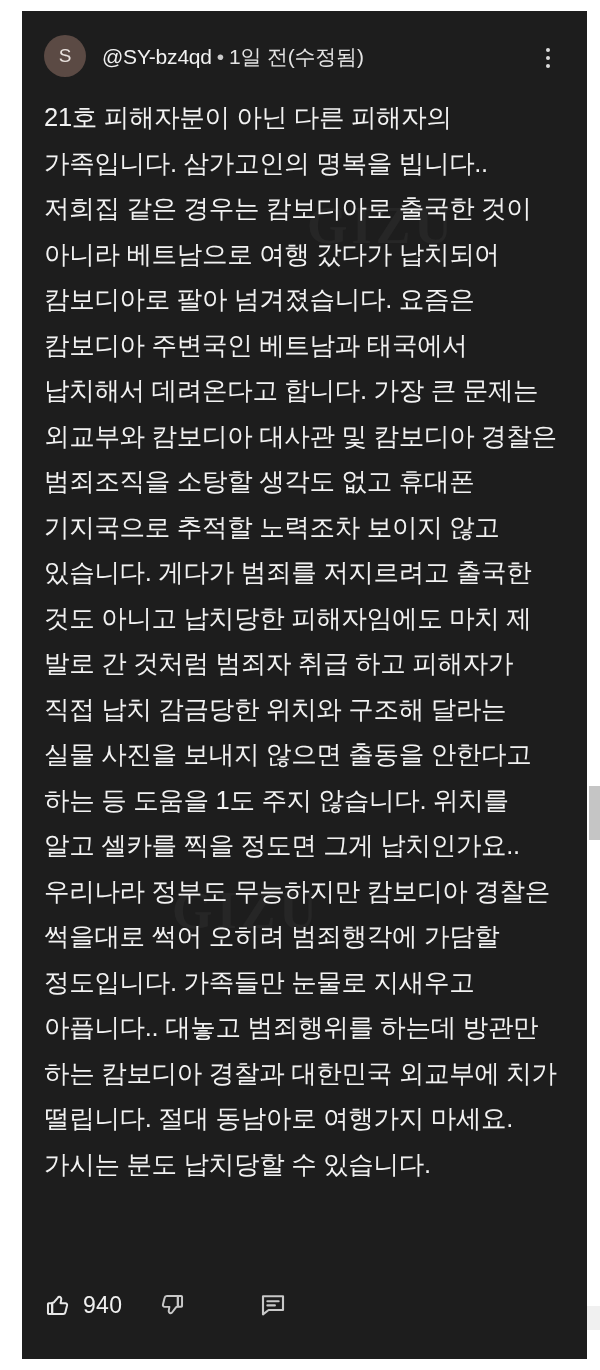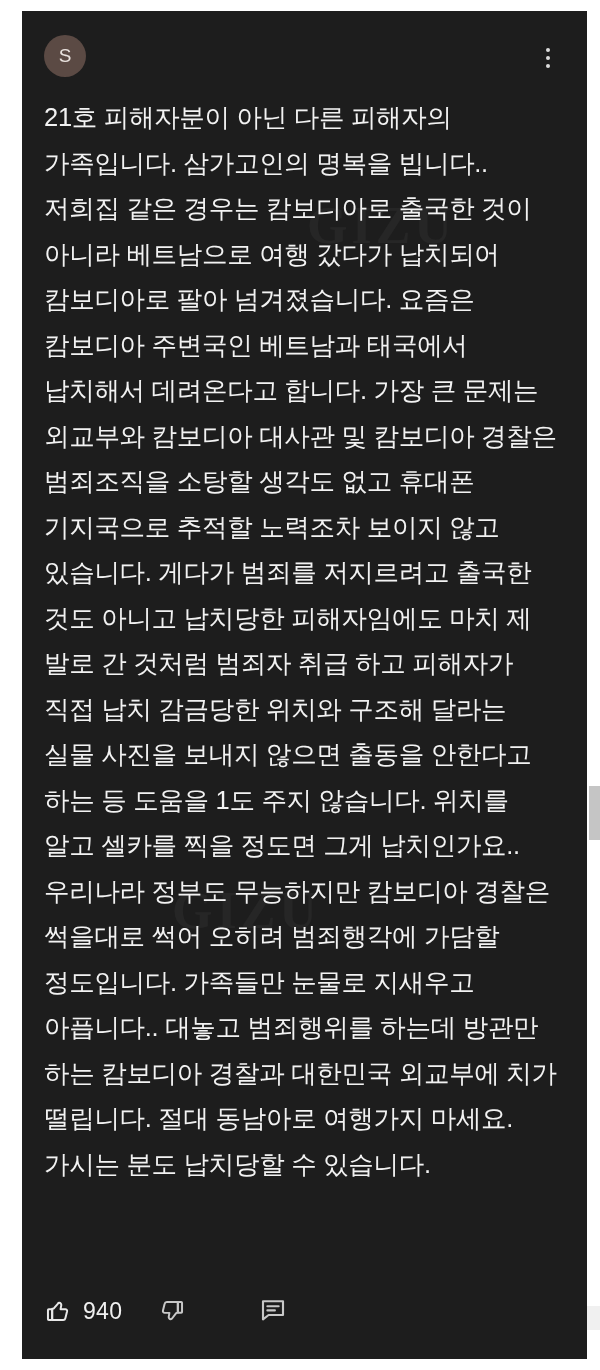--- a/index.html
+++ b/index.html
@@ -112,21 +112,21 @@
   }
 
   
   .actions {
     position: absolute;
     left: 22px;
     bottom: 34px;
     width: 520px;
     height: 40px;
     display: flex;
-    align-items: flex-end;
+    align-items: center;
   }
   .act {
     display: flex;
     align-items: center;
     cursor: pointer;
   }
   .like-count {
     color: #f0f0f0;
     font-size: 23px;
     margin-left: 11px;
@@ -160,20 +160,23 @@
 
 <div class="screen">
 
   <div class="card">
 
     <div class="wm wm1">GIZU</div>
     <div class="wm wm2">GIZU</div>
 
     <div class="cmt-header">
       <div class="avatar">S</div>
+      <div class="meta">
+        <span class="handle">@SY-bz4qd</span><span class="dot">•</span><span class="time">1일 전(수정됨)</span>
+      </div>
     </div>
 
     <div class="more-btn">
       <i></i>
       <i></i>
       <i></i>
     </div>
 
     <div class="cmt-body">21호 피해자분이 아닌 다른 피해자의 가족입니다. 삼가고인의 명복을 빕니다.. 저희집 같은 경우는 캄보디아로 출국한 것이 아니라 베트남으로 여행 갔다가 납치되어 캄보디아로 팔아 넘겨졌습니다. 요즘은 캄보디아 주변국인 베트남과 태국에서 납치해서 데려온다고 합니다. 가장 큰 문제는 외교부와 캄보디아 대사관 및 캄보디아 경찰은 범죄조직을 소탕할 생각도 없고 휴대폰 기지국으로 추적할 노력조차 보이지 않고 있습니다. 게다가 범죄를 저지르려고 출국한 것도 아니고 납치당한 피해자임에도 마치 제 발로 간 것처럼 범죄자 취급 하고 피해자가 직접 납치 감금당한 위치와 구조해 달라는 실물 사진을 보내지 않으면 출동을 안한다고 하는 등 도움을 1도 주지 않습니다. 위치를 알고 셀카를 찍을 정도면 그게 납치인가요.. 우리나라 정부도 무능하지만 캄보디아 경찰은 썩을대로 썩어 오히려 범죄행각에 가담할 정도입니다. 가족들만 눈물로 지새우고 아픕니다.. 대놓고 범죄행위를 하는데 방관만 하는 캄보디아 경찰과 대한민국 외교부에 치가 떨립니다. 절대 동남아로 여행가지 마세요. 가시는 분도 납치당할 수 있습니다.</div>
 

